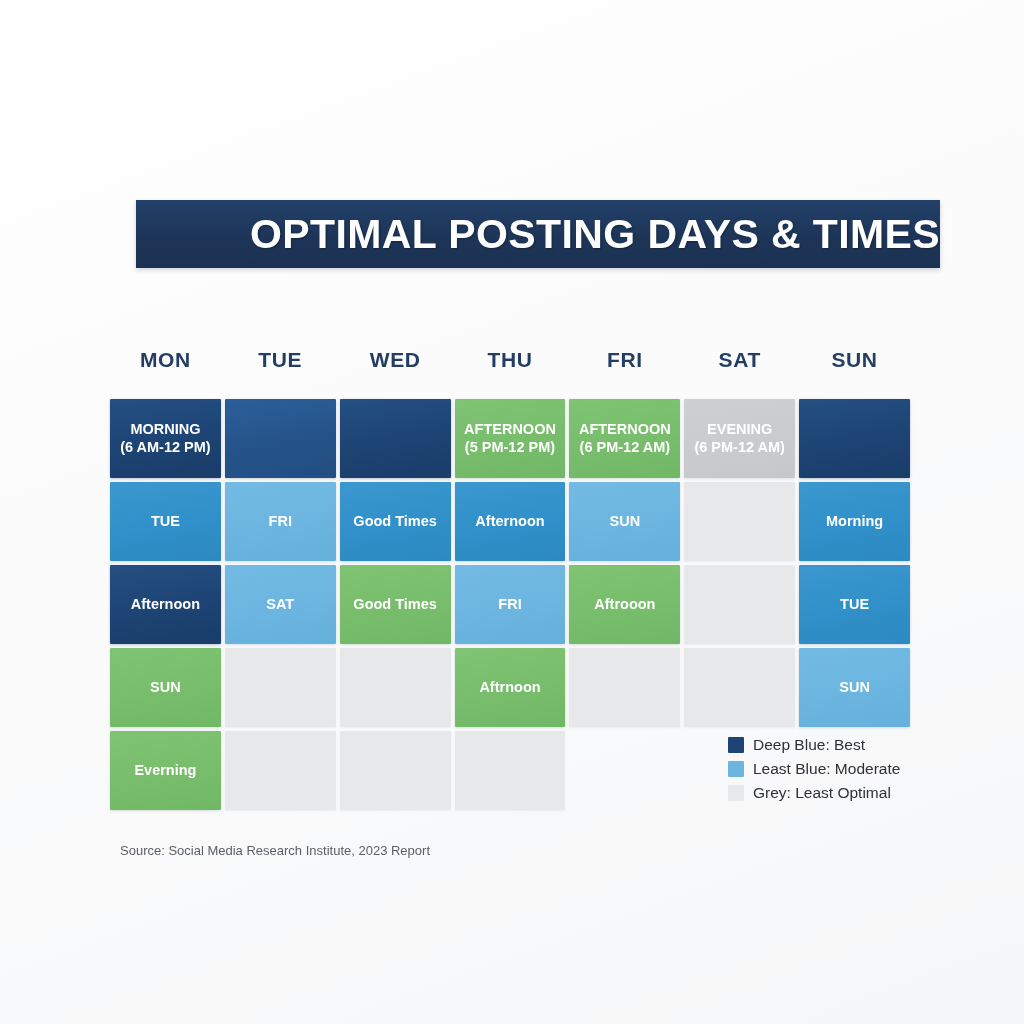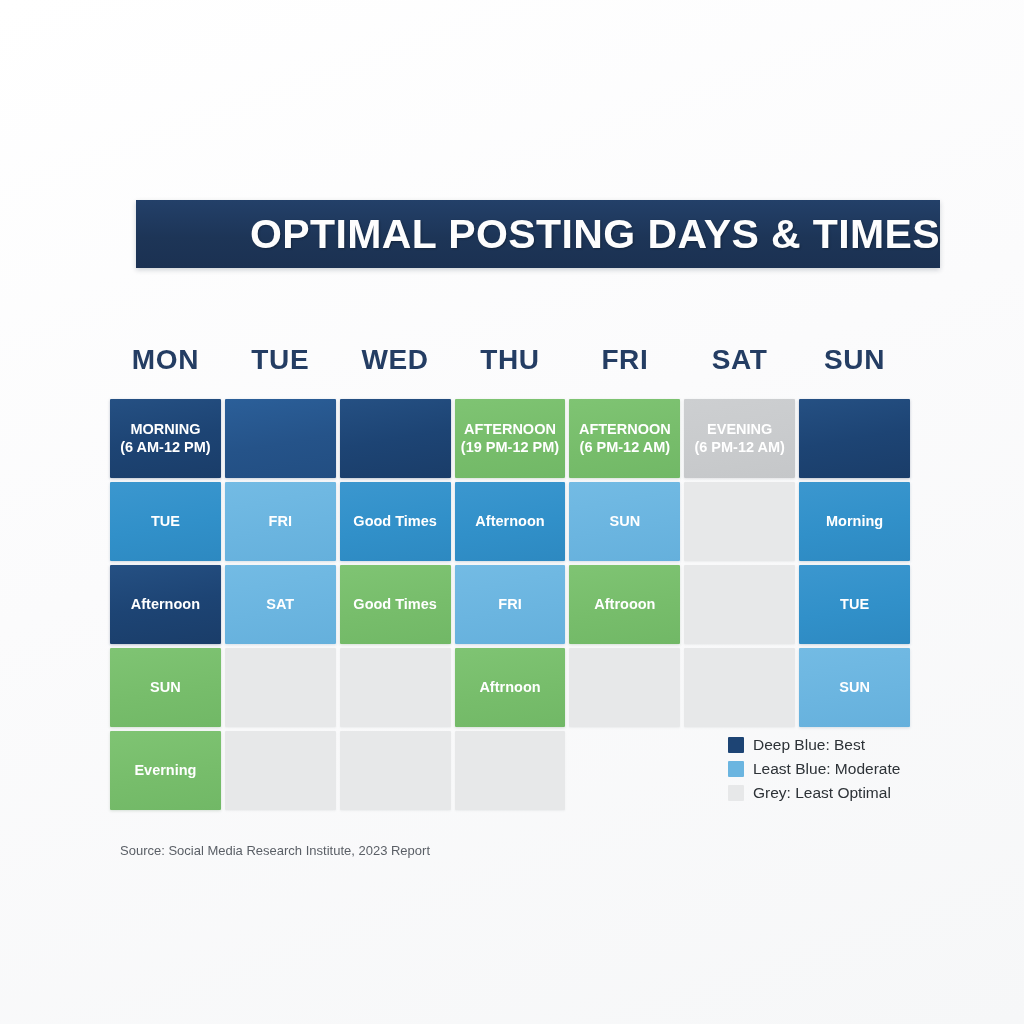--- a/index.html
+++ b/index.html
@@ -57,21 +57,21 @@
   .day-header-row {
     display: grid;
     grid-template-columns: repeat(7, 1fr);
     column-gap: 4px;
     height: 44px;
     align-items: center;
   }
   .day-header {
     text-align: center;
     color: #243d63;
-    font-size: 28px;
+    font-size: 21px;
     font-weight: bold;
     letter-spacing: 0.6px;
   }
 
   .cell-grid {
     display: grid;
     grid-template-columns: repeat(7, 1fr);
     grid-auto-rows: 79px;
     column-gap: 4px;
     row-gap: 4px;
@@ -178,21 +178,21 @@
         <div class="cell tone-navy">
           <span class="line1"></span>
           <span class="line2"></span>
         </div>
         <div class="cell tone-deep">
           <span class="line1"></span>
           <span class="line2"></span>
         </div>
         <div class="cell tone-green">
           <span class="line1">AFTERNOON</span>
-          <span class="line2">(19 PM-12 PM)</span>
+          <span class="line2">(5 PM-12 PM)</span>
         </div>
         <div class="cell tone-green">
           <span class="line1">AFTERNOON</span>
           <span class="line2">(6 PM-12 AM)</span>
         </div>
         <div class="cell tone-greymid">
           <span class="line1">EVENING</span>
           <span class="line2">(6 PM-12 AM)</span>
         </div>
         <div class="cell tone-deep">

